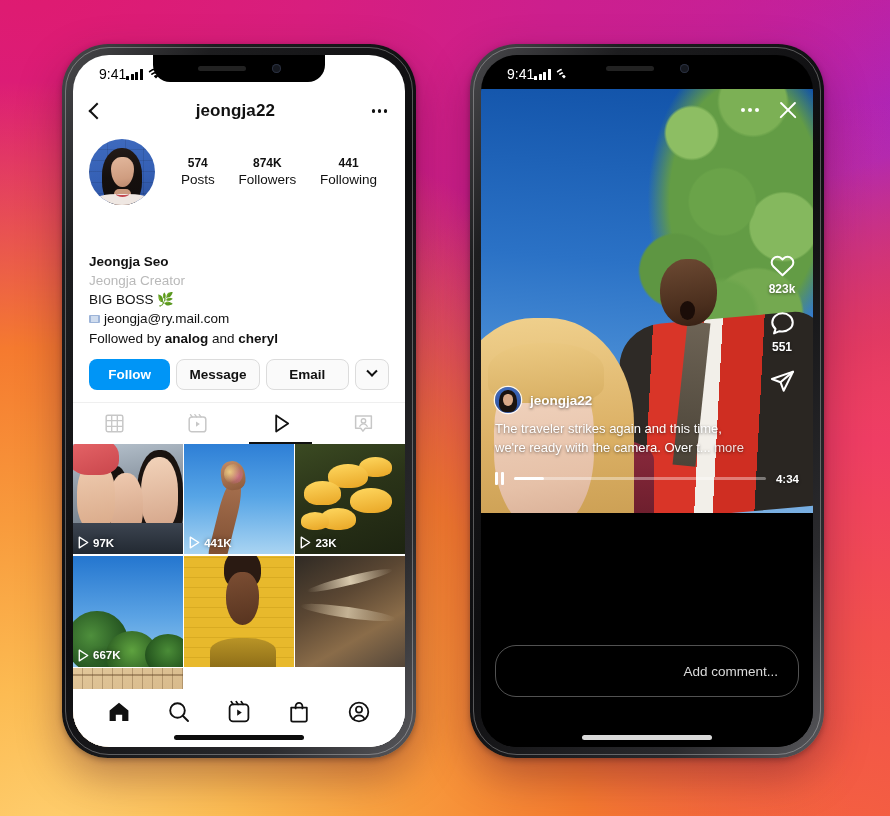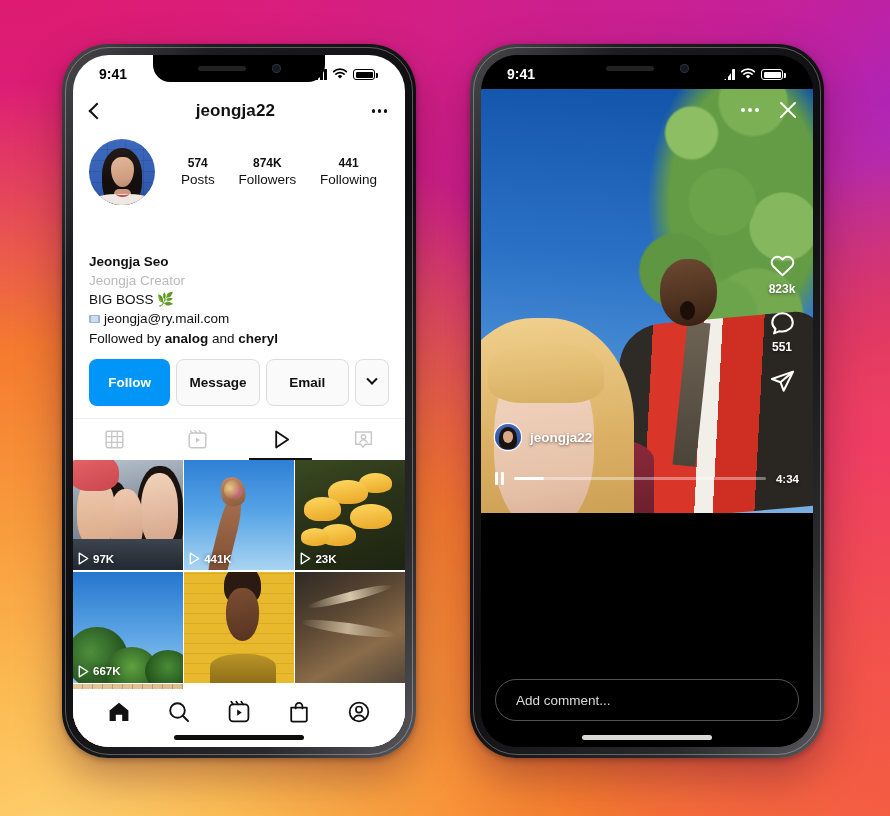--- a/index.html
+++ b/index.html
@@ -46,22 +46,22 @@
     border-bottom-left-radius: 17px; border-bottom-right-radius: 17px;
     z-index: 40; display: flex; align-items: center; justify-content: center; gap: 26px;
   }
   .notch .speaker { width: 48px; height: 5px; background: #222; border-radius: 3px; }
   .notch .cam { width: 9px; height: 9px; border-radius: 50%; background: #15181f;
                 box-shadow: inset 0 0 0 1px #2a3040; }
 
   
   .statusbar {
     position: absolute; top: 0; left: 0; right: 8px; height: 34px;
-    display: flex; align-items: center; justify-content: space-between;
-    padding: 4px 22px 0 26px; z-index: 30; font-size: 14px; font-weight: bold;
+    display: flex; align-items: center; 
+    padding: 4px 22px 0 26px; z-index: 30; font-size: 14px; font-weight: normal;
   }
   .statusbar.dark-txt { color: #000; }
   .statusbar.light-txt { color: #fff; }
   .sb-right { display: flex; align-items: flex-end; gap: 5px; }
   .bars { display: flex; align-items: flex-end; gap: 1.5px; height: 11px; }
   .bars i { width: 3px; border-radius: .5px; background: currentColor; display: block; }
   .bars i:nth-child(1){height:4px} .bars i:nth-child(2){height:6px}
   .bars i:nth-child(3){height:8.5px} .bars i:nth-child(4){height:11px}
   .batt { width: 22px; height: 11px; border: 1.5px solid currentColor; border-radius: 3px;
           position: relative; padding: 1.5px; }
@@ -119,21 +119,21 @@
   .bio { padding: 11px 16px 0 16px; font-size: 13.5px; color: #111; line-height: 1.42; }
   .bio .name { font-weight: bold; margin-top: 36px; }
   .bio .cat { color: #b9b9b9; }
   .bio .mailrow { display: flex; align-items: center; gap: 4px; text-align: center; }
   .mail-ico { width: 11px; height: 8px; background: #9db4d8; border-radius: 1px;
               display: inline-block; position: relative; flex: 0 0 11px; }
   .mail-ico::after { content: ""; position: absolute; inset: 1px 2px; background: #cfdcee; }
   .bio .followed b { font-weight: bold; }
 
   .actions { display: flex; gap: 6px; padding: 11px 16px 0 16px; }
-  .btn { height: 47px; border-radius: 8px; font-size: 13.5px; font-weight: bold;
+  .btn { height: 31px; border-radius: 8px; font-size: 13.5px; font-weight: bold;
          display: flex; align-items: center; justify-content: center; cursor: pointer; }
   .btn-follow { flex: 1 1 0; background: #0095f6; color: #fff; }
   .btn-ghost { flex: 1 1 0; background: #fafafa; border: 1px solid #dcdcdc; color: #111; }
   .btn-caret { flex: 0 0 34px; background: #fafafa; border: 1px solid #dcdcdc; }
   .caret { width: 8px; height: 8px; border-right: 2px solid #111; border-bottom: 2px solid #111;
            transform: rotate(45deg) translate(-2px,-2px); }
 
   .tabs { display: flex; margin-top: 12px; border-top: 1px solid #efefef; }
   .tab { flex: 1; height: 41px; display: flex; align-items: center; justify-content: center;
          position: relative; cursor: pointer; }
@@ -330,23 +330,23 @@
   .scrubber { position: absolute; left: 0; right: 0; bottom: 28px; padding: 0 14px; z-index: 12;
               display: flex; align-items: center; gap: 10px; }
   .pause { display: flex; gap: 2.6px; flex: 0 0 auto; cursor: pointer; }
   .pause i { width: 3.2px; height: 13px; background: #fff; display: block; border-radius: 1px; }
   .track { flex: 1; height: 3px; background: rgba(255,255,255,.38); border-radius: 2px; position: relative; }
   .track .fill { position: absolute; left: 0; top: 0; height: 100%; width: 12%;
                  background: #fff; border-radius: 2px; }
   .time { color: #fff; font-size: 11.5px; font-weight: bold; flex: 0 0 auto;
           text-shadow: 0 1px 3px rgba(0,0,0,.5); }
 
-  .commentbar { position: absolute; left: 14px; right: 14px; bottom: 26px; height: 42px;
+  .commentbar { position: absolute; left: 14px; right: 14px; bottom: 50px; height: 52px;
                 border: 1px solid rgba(255,255,255,.32); border-radius: 21px;
-                display: flex; align-items: center; padding: 0 20px; z-index: 14; cursor: text; }
+                display: flex; align-items: center; padding: 0 20px; z-index: 14; cursor: text; justify-content: flex-end; }
   .commentbar span { color: #dadada; font-size: 13.5px; }
 </style>
 </head>
 <body>
 
 <div class="bg"></div>
 
 <div class="phone" id="phone-left">
   <div class="screen">
 
@@ -640,20 +640,25 @@
         </div>
 
         <div class="caption-zone">
           <div class="cap-user">
             <div class="cap-av">
                 <div class="hr"></div>
                 <div class="fc"></div>
               </div>
             <div class="cap-name">jeongja22</div>
           </div>
+          <div class="cap-text">
+            <span>The traveler strikes again and this time,</span><br>
+            <span>we're ready with the camera. Over t...</span>
+            <span class="cap-more">more</span>
+          </div>
         </div>
 
         <div class="scrubber">
           <div class="pause">
               <i></i>
               <i></i>
             </div>
           <div class="track">
             <div class="fill" style="width: 12%;"></div>
           </div>

